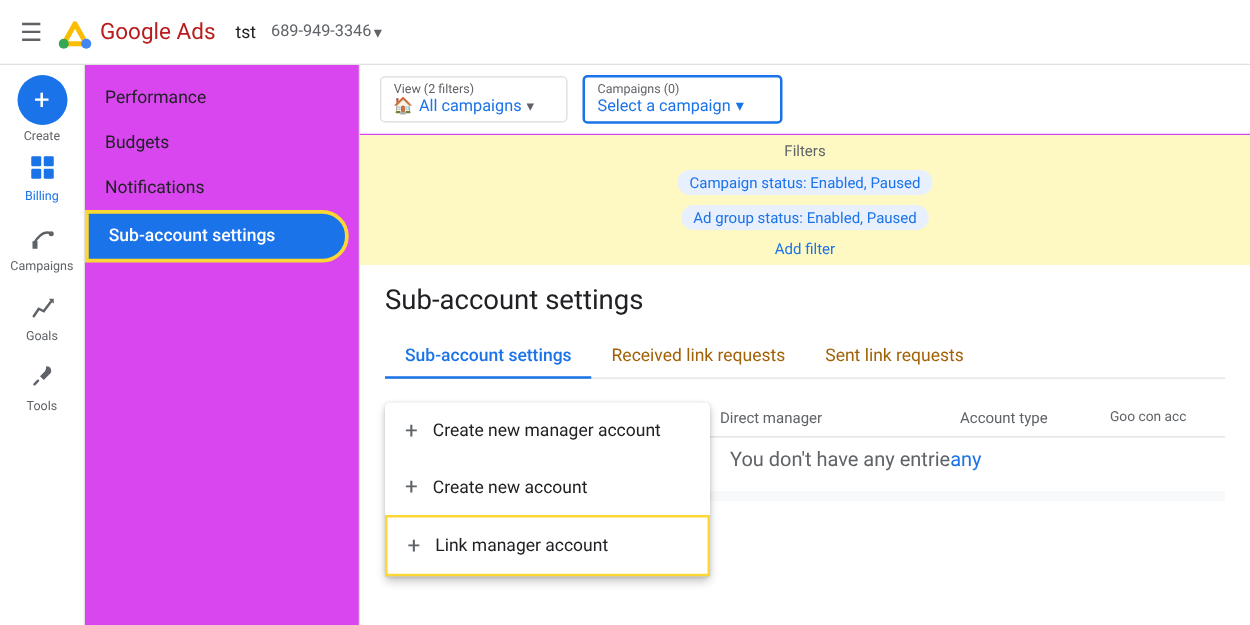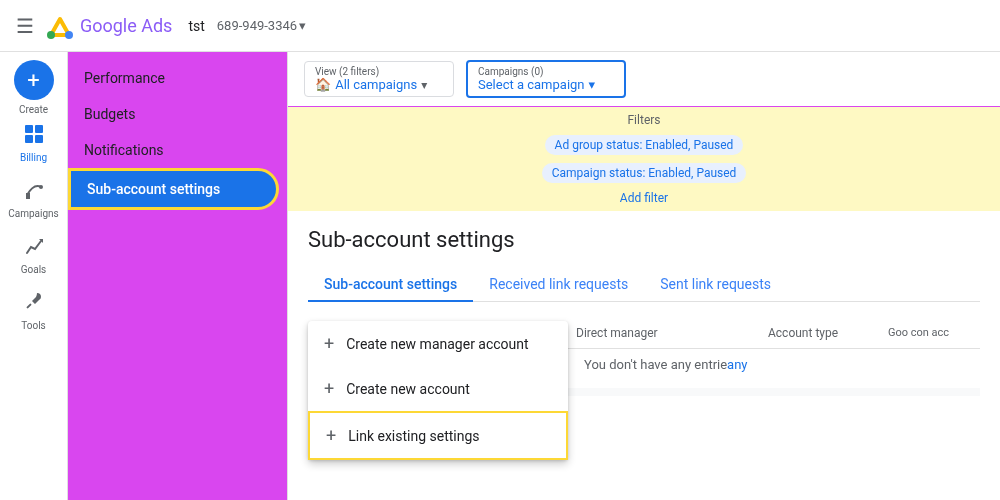--- a/index.html
+++ b/index.html
@@ -13,21 +13,21 @@
       display: flex;
       align-items: center;
       padding: 0 16px;
       gap: 12px;
       position: relative;
       z-index: 10;
     }
     .hamburger { font-size: 20px; color: #5f6368; cursor: pointer; }
     .google-ads-logo { display: flex; align-items: center; gap: 6px; }
     .logo-icon { width: 28px; height: 28px; }
-    .ads-title { font-size: 18px; color: #8b5cf6; font-weight: 400; }
+    .ads-title { font-size: 18px; color: #b91c1c; font-weight: 400; }
     .account-name { font-size: 14px; color: #202124; margin-left: 4px; }
     .account-dropdown { font-size: 13px; color: #5f6368; cursor: pointer; display: flex; align-items: center; gap: 2px; }
 
     
     .layout { display: flex; height: calc(500px - 52px); }
 
     
     .icon-sidebar {
       width: 68px;
       background: #fff;
@@ -137,21 +137,21 @@
 
     
     .page-content { padding: 16px 20px; flex: 1; position: relative; }
     .page-title { font-size: 22px; color: #202124; font-weight: 400; margin-bottom: 16px; }
 
     
     .tabs { display: flex; border-bottom: 1px solid #e0e0e0; margin-bottom: 16px; gap: 0; }
     .tab {
       padding: 8px 16px;
       font-size: 14px;
-      color: #3b82f6;
+      color: #a16207;
       cursor: pointer;
       border-bottom: 2px solid transparent;
       margin-bottom: -1px;
     }
     .tab.active { color: #1a73e8; border-bottom: 2px solid #1a73e8; font-weight: 500; }
 
     
     .dropdown-menu {
       position: absolute;
       top: 110px;
@@ -182,21 +182,21 @@
       border-bottom: 1px solid #e0e0e0;
       padding: 8px 0;
       color: #5f6368;
       font-size: 12px;
       margin-top: 8px;
     }
     .th-direct { flex: 1; padding: 0 8px; }
     .th-account { width: 120px; padding: 0 8px; }
     .th-google { width: 100px; padding: 0 8px; font-size: 11px; color: #5f6368; }
 
-    .no-entries { font-size: 13px; color: #5f6368; padding: 12px 8px; }
+    .no-entries { font-size: 16px; color: #5f6368; padding: 12px 8px; }
     .no-entries a { color: #1a73e8; text-decoration: none; }
 
     
     .table-scroll { background: #f8f9fa; height: 8px; margin-top: 4px; }
   </style>
 </head>
 <body>
 
 <div class="topbar">
   <span class="hamburger">☰</span>
@@ -292,22 +292,22 @@
         <div class="cd-label">Campaigns (0)</div>
         <div class="cd-value">
           <span>Select a campaign</span>
           <span>▾</span>
         </div>
       </div>
     </div>
 
     <div class="filters-row">
       <span class="filter-label">Filters</span>
+      <span class="filter-chip">Campaign status: Enabled, Paused</span>
       <span class="filter-chip">Ad group status: Enabled, Paused</span>
-      <span class="filter-chip">Campaign status: Enabled, Paused</span>
       <span class="add-filter">Add filter</span>
     </div>
 
     <div class="page-content">
       <div class="page-title">Sub-account settings</div>
 
       <div class="tabs">
         <div class="tab active">Sub-account settings</div>
         <div class="tab">Received link requests</div>
         <div class="tab">Sent link requests</div>
@@ -317,21 +317,21 @@
         <div class="dropdown-item">
           <span class="plus-icon">+</span>
           <span>Create new manager account</span>
         </div>
         <div class="dropdown-item">
           <span class="plus-icon">+</span>
           <span>Create new account</span>
         </div>
         <div class="dropdown-item highlighted">
           <span class="plus-icon">+</span>
-          <span>Link existing settings</span>
+          <span>Link manager account</span>
         </div>
       </div>
 
       <div class="table-header" style="margin-left: 260px;">
         <div class="th-direct">Direct manager</div>
         <div class="th-account">Account type</div>
         <div class="th-google">Goo con acc</div>
       </div>
 
       <div style="margin-left: 260px; padding: 8px;">

